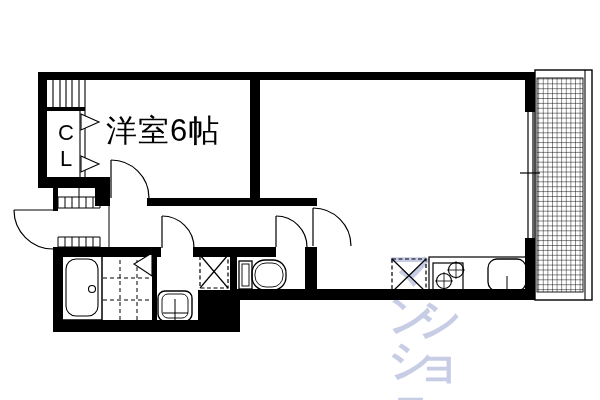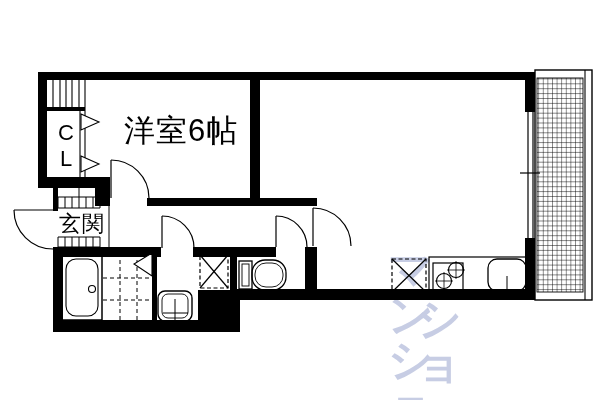--- a/index.html
+++ b/index.html
@@ -1,21 +1,21 @@
 <!DOCTYPE html>
 <html><head>
 <meta charset="utf-8">
 <style>
   html,body{margin:0;padding:0;background:#fff;}
   #stage{
     position:relative;width:600px;height:400px;background:#ffffff;
     font-family:"Liberation Sans","DejaVu Sans",sans-serif;overflow:hidden;
   }
   .lbl{position:absolute;color:#000;white-space:nowrap;z-index:3;}
-  #lbl-yoshitsu{left:124px;top:110px;font-size:31px;letter-spacing:1px;}
+  #lbl-yoshitsu{left:106px;top:110px;font-size:31px;letter-spacing:1px;}
   #lbl-ldk{left:277px;top:146px;font-size:29px;letter-spacing:8px;}
   #lbl-genkan{left:59px;top:209px;font-size:22px;letter-spacing:1px;}
   #lbl-cl{left:55px;top:120px;width:22px;font-size:22px;line-height:26px;text-align:center;}
   #watermark{
     position:absolute;z-index:1;font-weight:bold;opacity:0.55;
     line-height:1.0;pointer-events:none;
   }
   #wm-line1{position:absolute;left:388px;top:247px;font-size:45px;letter-spacing:0px;}
   #wm-line2{position:absolute;left:416px;top:296px;font-size:45px;letter-spacing:-2px;}
   #plan-svg{position:absolute;left:0;top:0;z-index:2;}
@@ -181,19 +181,18 @@
     </g>
     <g fill="none" stroke="#000">
       <rect x="488" y="259" width="38" height="32" rx="9" stroke-width="1.3"></rect>
       <line x1="500" y1="291" x2="500" y2="299" stroke-width="1"></line>
       <line x1="514" y1="291" x2="514" y2="299" stroke-width="1"></line>
       <line x1="507" y1="276" x2="507" y2="299" stroke-width="1"></line>
     </g>
   </svg>
 
   <div class="lbl" id="lbl-yoshitsu">洋室6帖</div>
-  <div class="lbl" id="lbl-genkan">玄関</div>
   <div class="lbl" id="lbl-cl">
     <span>C</span><br>
     <span>L</span>
   </div>
 
 </div>
 
 </body></html>

